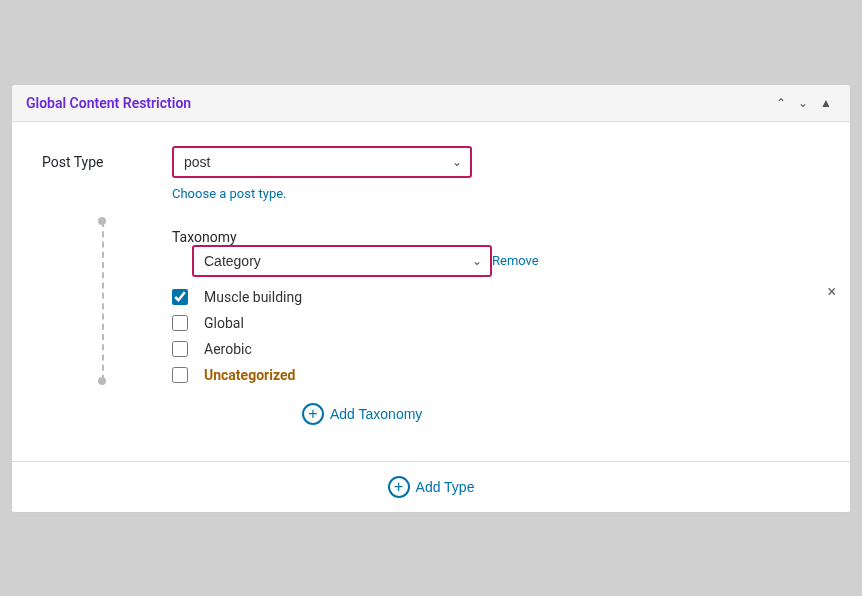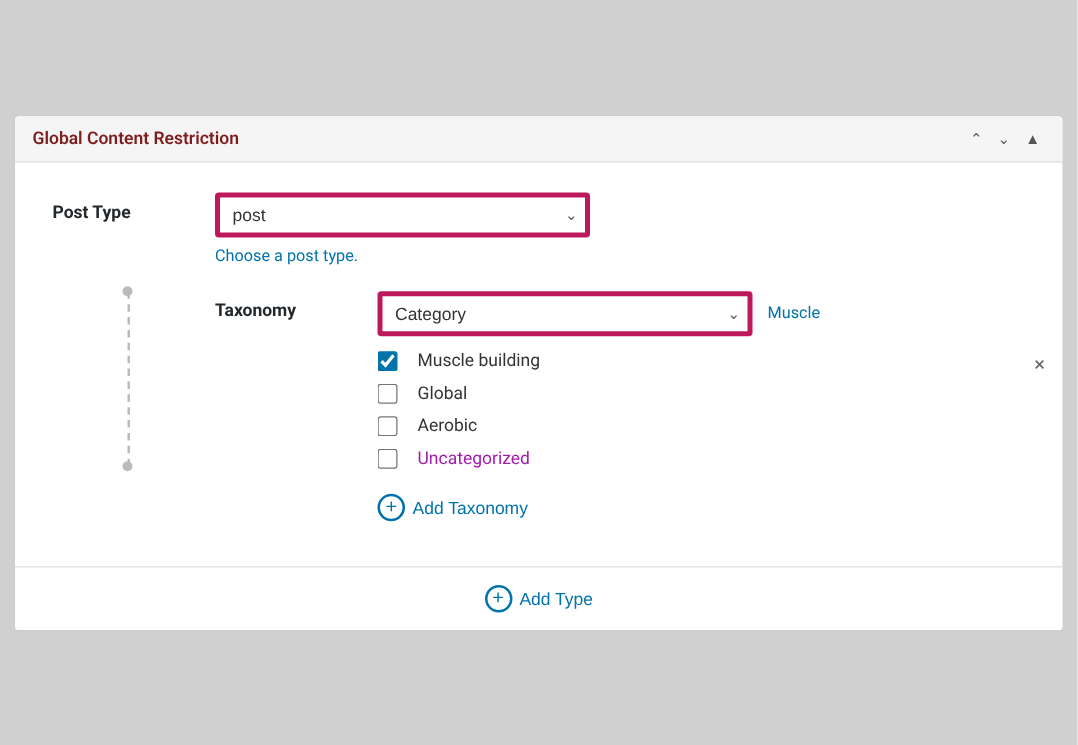--- a/index.html
+++ b/index.html
@@ -24,21 +24,21 @@
       background: #f5f5f5;
       border-bottom: 1px solid #ddd;
       padding: 10px 14px;
       display: flex;
       align-items: center;
       justify-content: space-between;
     }
     .widget-title {
       font-size: 14px;
       font-weight: 600;
-      color: #7f1d1d;
+      color: #6d28d9;
     }
     .header-controls {
       display: flex;
       align-items: center;
       gap: 4px;
     }
     .ctrl-btn {
       background: none;
       border: none;
       cursor: pointer;
@@ -52,39 +52,39 @@
       position: relative;
     }
     .form-row {
       display: flex;
       align-items: flex-start;
       margin-bottom: 20px;
     }
     .form-label {
       width: 130px;
       padding-top: 8px;
-      font-weight: 700;
+      font-weight: 400;
       color: #23282d;
       font-size: 14px;
       flex-shrink: 0;
     }
     .taxonomy-label {
       padding-top: 8px;
     }
     .form-content {
       flex: 1;
     }
     .select-wrapper {
       position: relative;
       display: inline-block;
     }
     .form-select {
       appearance: none;
       -webkit-appearance: none;
-      border: 4px solid #be185d;
+      border: 2px solid #be185d;
       border-radius: 3px;
       padding: 6px 32px 6px 10px;
       font-size: 14px;
       color: #333;
       background: #fff;
       cursor: pointer;
       min-width: 200px;
     }
     .select-arrow {
       position: absolute;
@@ -102,21 +102,21 @@
       width: 300px;
     }
     .hint-text {
       color: #0073aa;
       font-size: 13px;
       margin-top: 8px;
     }
     .taxonomy-row-controls {
       display: flex;
       align-items: center;
-      gap: 12px;
+      margin-left: 20px;
     }
     .remove-link {
       color: #0073aa;
       font-size: 13px;
       cursor: pointer;
       text-decoration: none;
     }
     .checkbox-list {
       margin-top: 12px;
       display: flex;
@@ -132,21 +132,22 @@
       width: 16px;
       height: 16px;
       cursor: pointer;
       accent-color: #0073aa;
     }
     .checkbox-label {
       font-size: 14px;
       color: #333;
     }
     .checkbox-label.link-style {
-      color: #a21caf;
+      color: #a16207;
+      font-weight: bold;
     }
     .add-btn {
       display: flex;
       align-items: center;
       gap: 6px;
       color: #0073aa;
       cursor: pointer;
       background: none;
       border: none;
       font-size: 14px;
@@ -223,32 +224,32 @@
           <span class="select-arrow">⌄</span>
         </div>
         <div class="hint-text">Choose a post type.</div>
       </div>
     </div>
 
     <div style="position: relative; padding-left: 60px;">
       <div style="position: absolute; left: 60px; top: 0; bottom: 60px; border-left: 2px dashed #bbb;"></div>
       <div style="position: absolute; left: 56px; top: -4px; width: 8px; height: 8px; border-radius: 50%; background: #bbb;"></div>
 
-      <div class="form-row" style="padding-left: 70px;">
+      <div class="form-row" style="padding-left: 70px; flex-direction: column;">
         <div class="form-label taxonomy-label">Taxonomy</div>
         <div class="form-content">
           <div class="taxonomy-row-controls">
             <div class="select-wrapper">
               <select class="form-select taxonomy-select">
                 <option>Category</option>
                 <option>Tag</option>
               </select>
               <span class="select-arrow">⌄</span>
             </div>
-            <a class="remove-link">Muscle</a>
+            <a class="remove-link">Remove</a>
           </div>
 
           <div class="checkbox-list">
             <div class="checkbox-item">
               <input type="checkbox" id="muscle-building" checked="" style="">
               <label class="checkbox-label" for="muscle-building">Muscle building</label>
             </div>
             <div class="checkbox-item">
               <input type="checkbox" id="cardio" style="">
               <label class="checkbox-label" for="cardio">Global</label>

